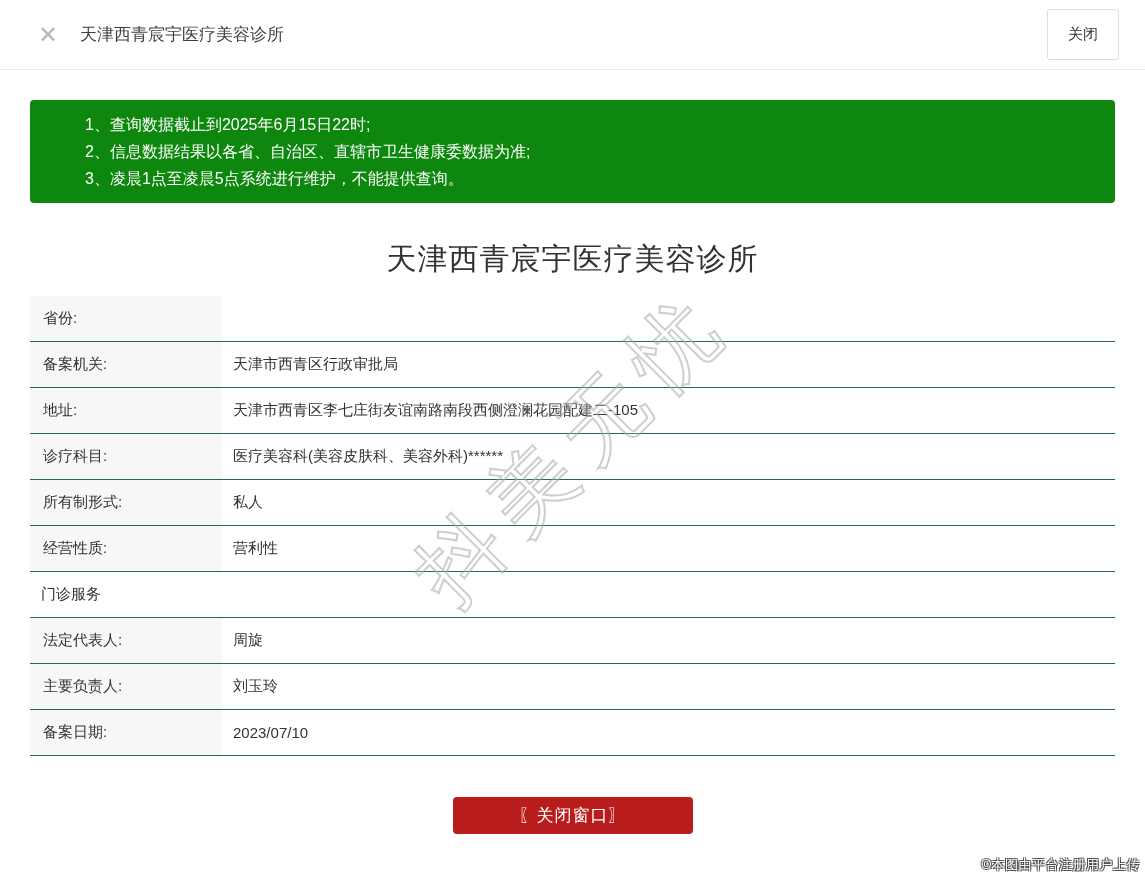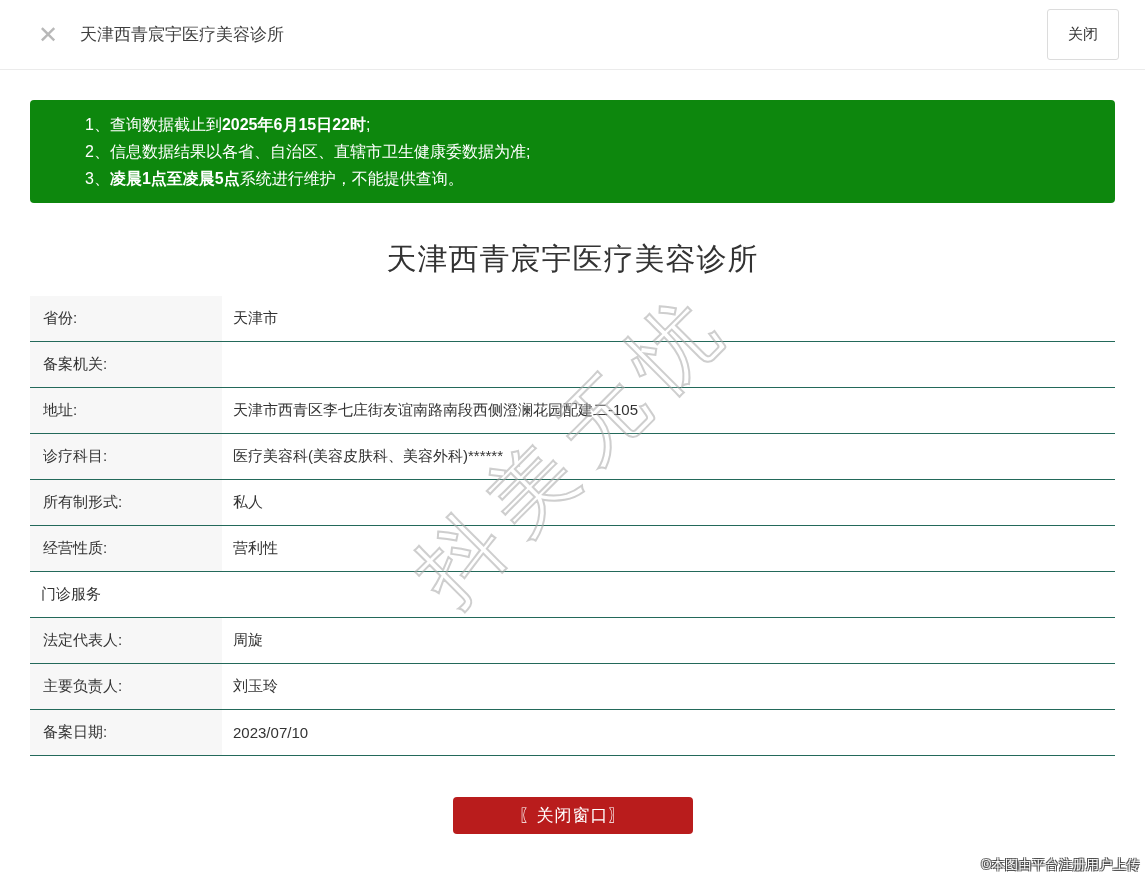--- a/index.html
+++ b/index.html
@@ -23,21 +23,21 @@
     background:#fff; border:1px solid #dcdcdc; border-radius:3px;
     padding:15px 20px; font-size:15px; color:#333; cursor:pointer;
     font-family:inherit;
   }
   
   .notice {
     margin:30px 30px 0 30px; border-radius:4px;
     background:#0d870d; color:#fff;
     padding:11px 20px 11px 55px; line-height:27px; font-size:16px;
   }
-  .notice b { font-weight:bold;text-align:right; }
+  .notice b { font-weight:normal;text-align:right; }
   
   .main-title {
     text-align:center; font-size:30px; font-weight:500; color:#333;
     margin-top:36px; margin-bottom:16px; letter-spacing:1px;
   }
   
   .info-table { margin:0 30px; }
   .row {
     display:flex; align-items:center; height:46px;
     border-bottom:1px solid #23695a;
@@ -81,24 +81,24 @@
     <div><span>1、查询数据截止到</span><b>2025年6月15日22时</b><span>;</span></div>
     <div><span>2、信息数据结果以各省、自治区、直辖市卫生健康委数据为准;</span><b></b><span></span></div>
     <div><span>3、</span><b>凌晨1点至凌晨5点</b><span>系统进行维护，不能提供查询。</span></div>
   </div>
 
 <div class="main-title">天津西青宸宇医疗美容诊所</div>
 
 <div class="info-table">
     <div class="row">
       <div class="cell label">省份:</div>
-      <div class="cell value">天津市</div>
     </div>
     <div class="row">
       <div class="cell label">备案机关:</div>
+      <div class="cell value">天津市西青区行政审批局</div>
     </div>
     <div class="row">
       <div class="cell label">地址:</div>
       <div class="cell value">天津市西青区李七庄街友谊南路南段西侧澄澜花园配建二-105</div>
     </div>
     <div class="row">
       <div class="cell label">诊疗科目:</div>
       <div class="cell value">医疗美容科(美容皮肤科、美容外科)******</div>
     </div>
     <div class="row">

